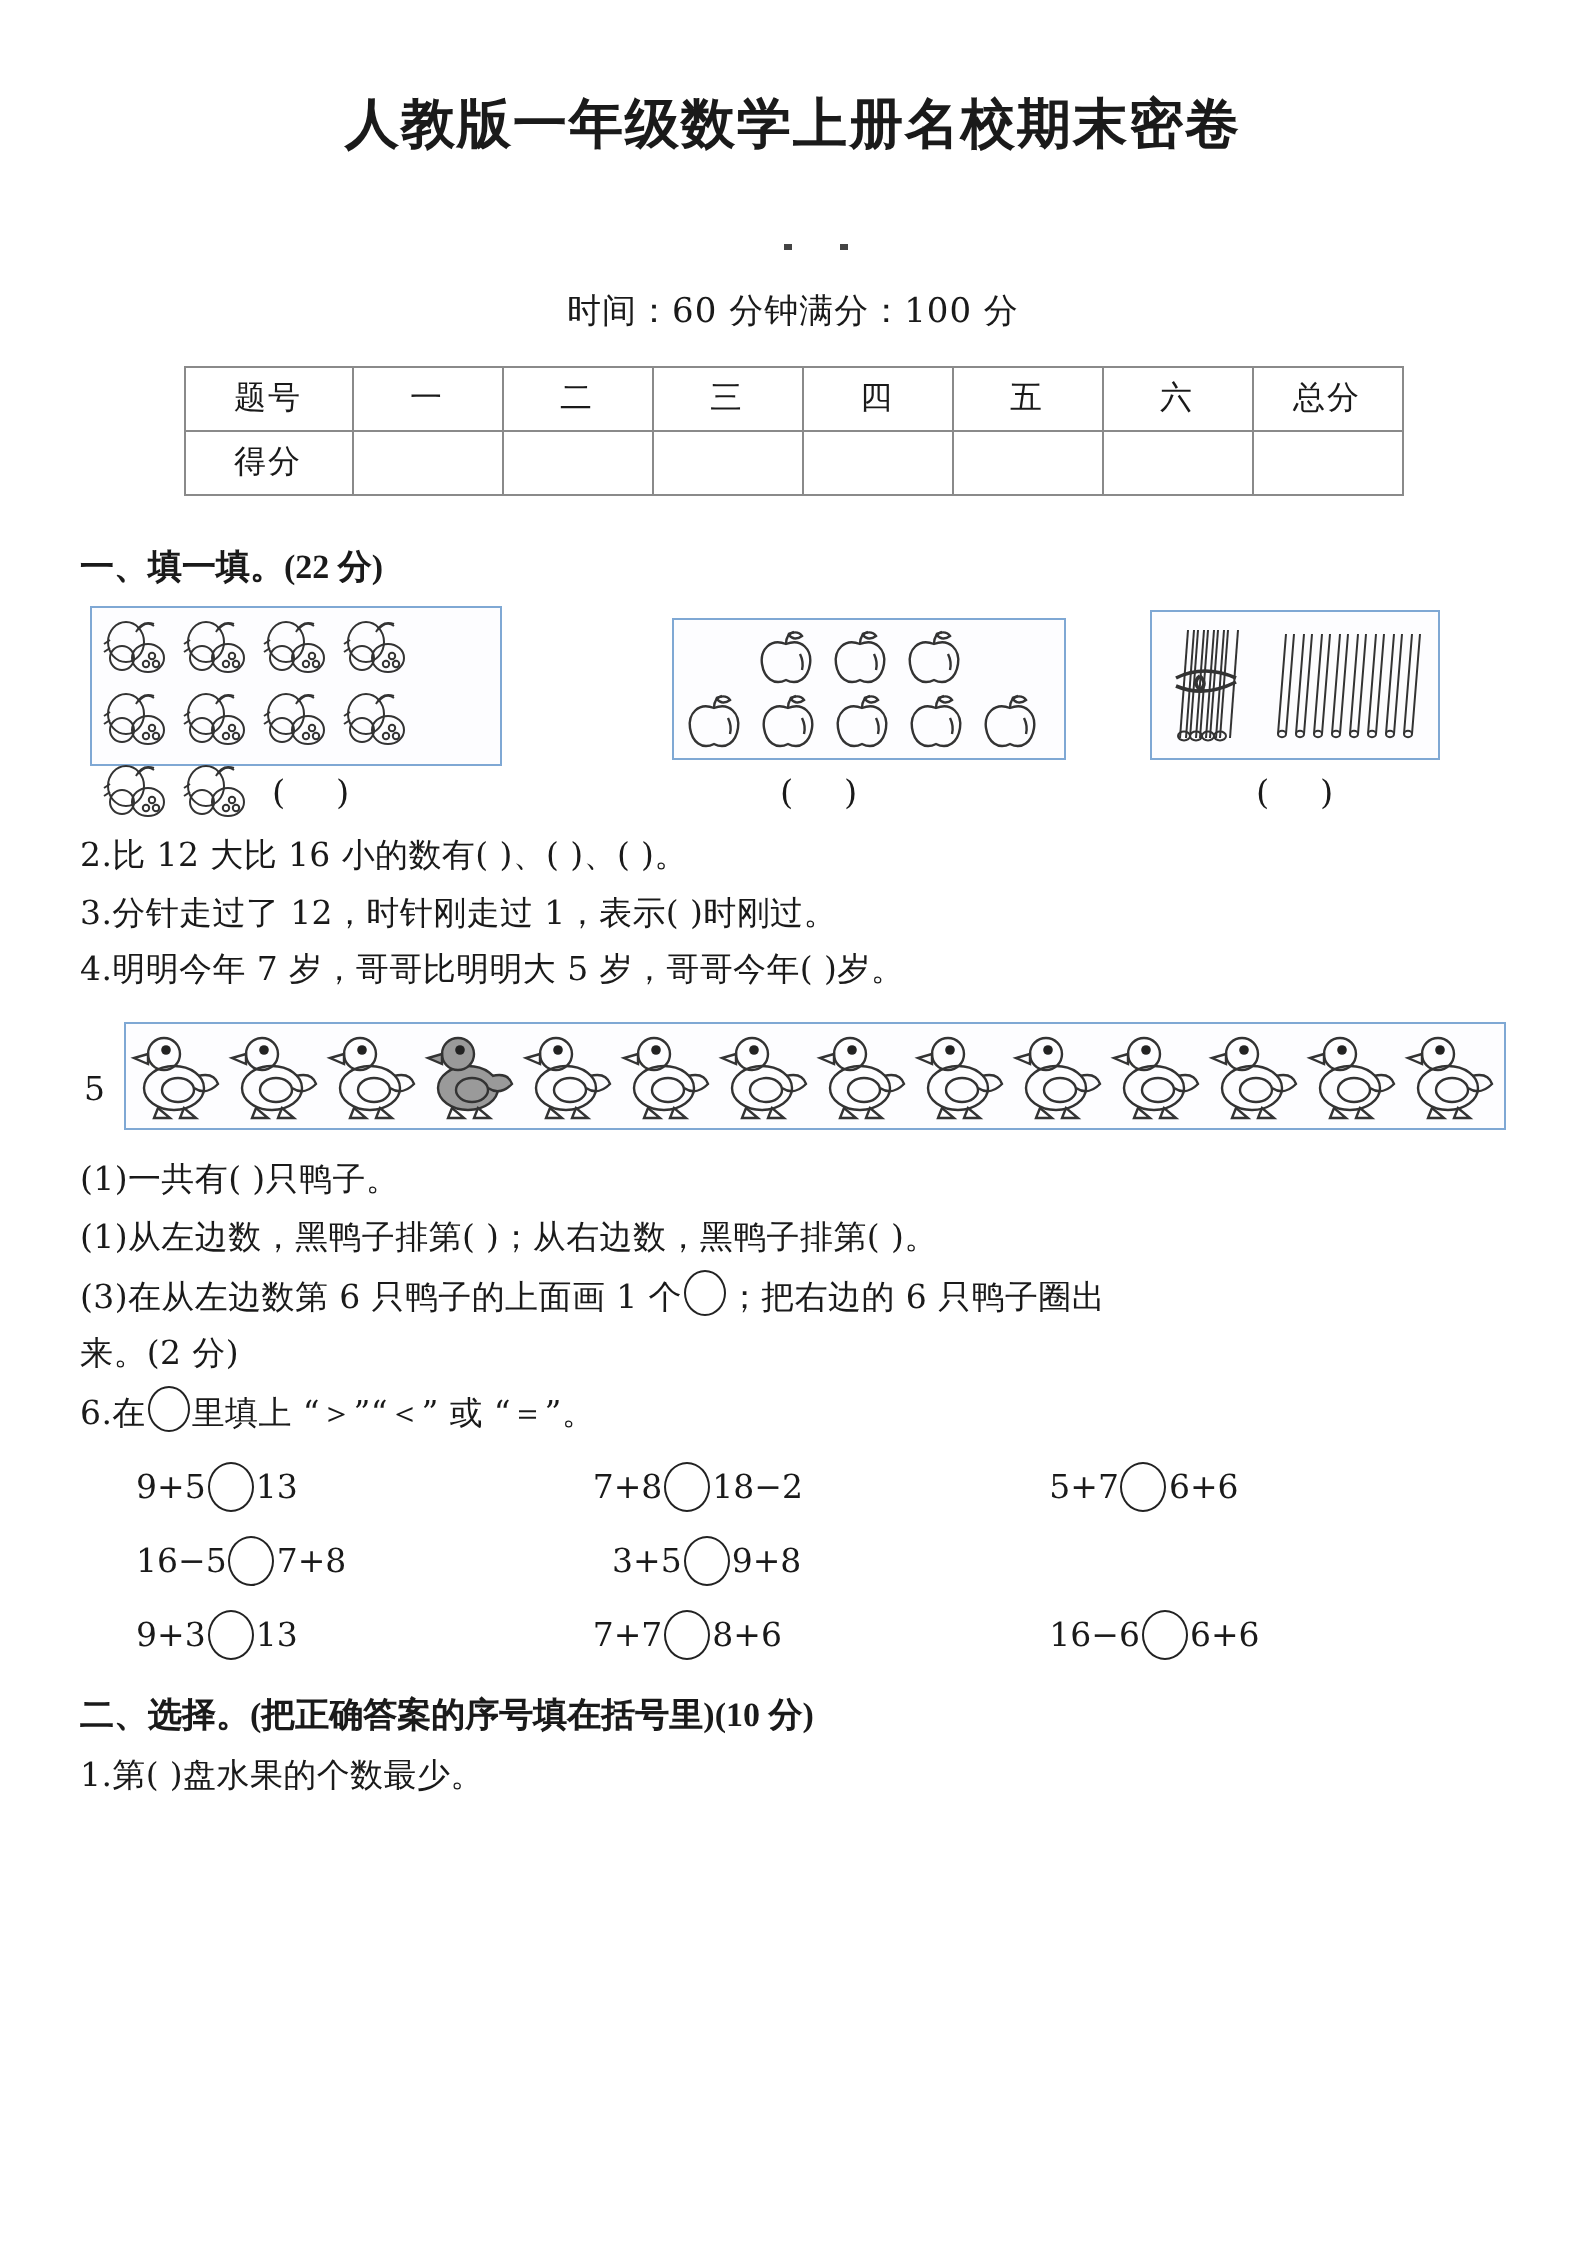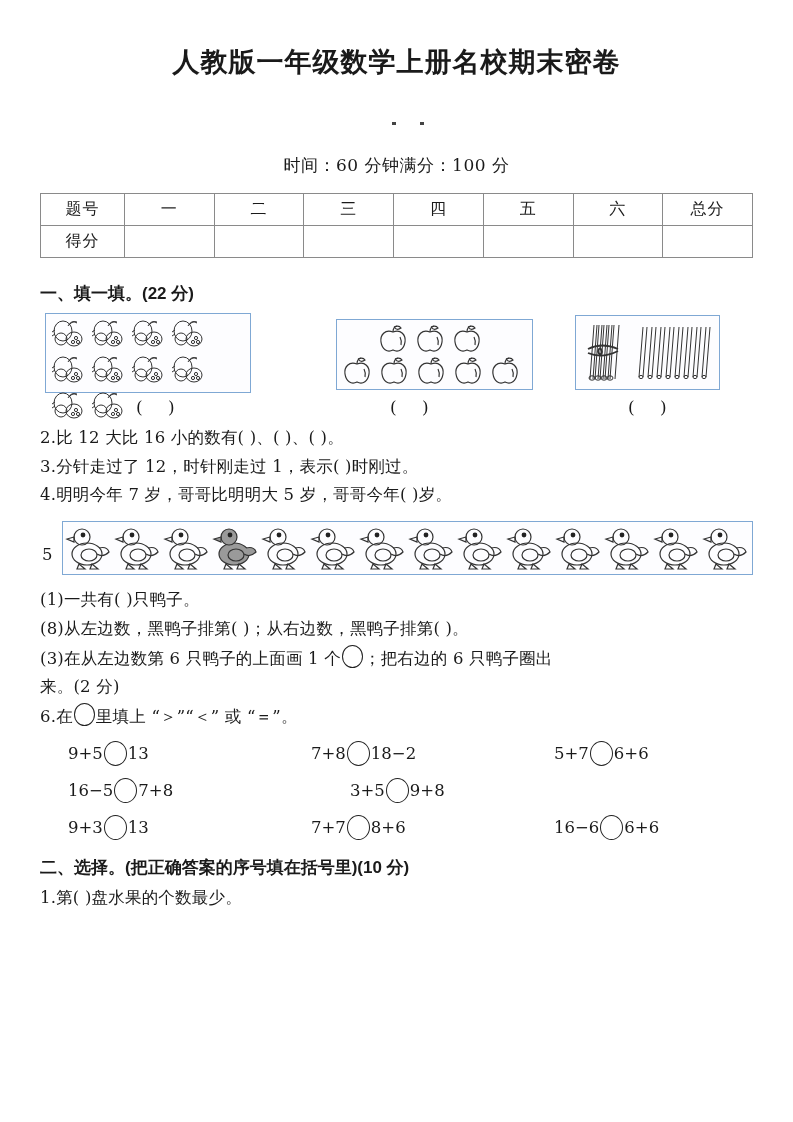--- a/index.html
+++ b/index.html
@@ -44,50 +44,50 @@
     height: 3px;
     background: #444;
     top: 6px;
   }
   .dots-row .dot.d1 { left: 392px; }
   .dots-row .dot.d2 { left: 420px; }
 
   .subtitle {
     text-align: center;
     font-size: 17px;
-    margin-top: 22px;
+    margin-top: 12px;
     letter-spacing: 0.5px;
   }
 
   
   .score-table {
     border-collapse: collapse;
     margin: 16px auto 0 auto;
-    width: 713px;
+    width: 610px;
     table-layout: fixed;
   }
   .score-table td {
     border: 1px solid #8a8a8a;
     height: 29px;
     text-align: center;
     font-size: 16px;
     letter-spacing: 1px;
   }
   .score-table td.first-col { width: 81px; }
 
   
   .content {
     width: 713px;
     margin: 0 auto;
     padding-top: 14px;
   }
   .sec-head {
     font-size: 17px;
     font-weight: bold;
-    font-family: Liberation Sans, sans-serif;
+    font-family: Liberation Serif, serif;
     margin: 10px 0 6px 0;
     letter-spacing: 0px;
   }
   .q-line {
     font-size: 16.5px;
     line-height: 1.62;
     margin: 2px 0;
     letter-spacing: 0.2px;
   }
 
@@ -162,21 +162,20 @@
 
   
   .cmp-grid {
     margin-top: 4px;
   }
   .cmp-row {
     display: flex;
     height: 37px;
     align-items: center;
     padding-left: 28px;
-    gap: 44px;
   }
   .cmp-cell {
     width: 238px;
     font-size: 16.5px;
     display: flex;
     align-items: center;
     white-space: nowrap;
   }
   .op-circle {
     display: inline-block;
@@ -747,21 +746,21 @@
                 <path d="M14 40 l-2 5 h8 z" fill="none"></path>
                 <path d="M27 40 l-2 5 h8 z" fill="none"></path>
               </g>
               <circle cx="18" cy="11" r="2.4" fill="#222" stroke="none"></circle>
             </svg>
           </span>
         </div>
     </div>
 
     <div class="q-line">(1)一共有(        )只鸭子。</div>
-    <div class="q-line">(8)从左边数，黑鸭子排第(          )；从右边数，黑鸭子排第(         )。</div>
+    <div class="q-line">(1)从左边数，黑鸭子排第(          )；从右边数，黑鸭子排第(         )。</div>
     <div class="q-line">
       <span>(3)在从左边数第 6 只鸭子的上面画 1 个</span><span class="inline-circle"></span><span>；把右边的 6 只鸭子圈出</span>
     </div>
     <div class="q-line">来。(2 分)</div>
 
     <div class="q-line">
       <span>6.在</span><span class="inline-circle"></span><span>里填上 “＞”“＜” 或 “＝”。</span>
     </div>
 
     <div class="cmp-grid" id="cmp-grid">

